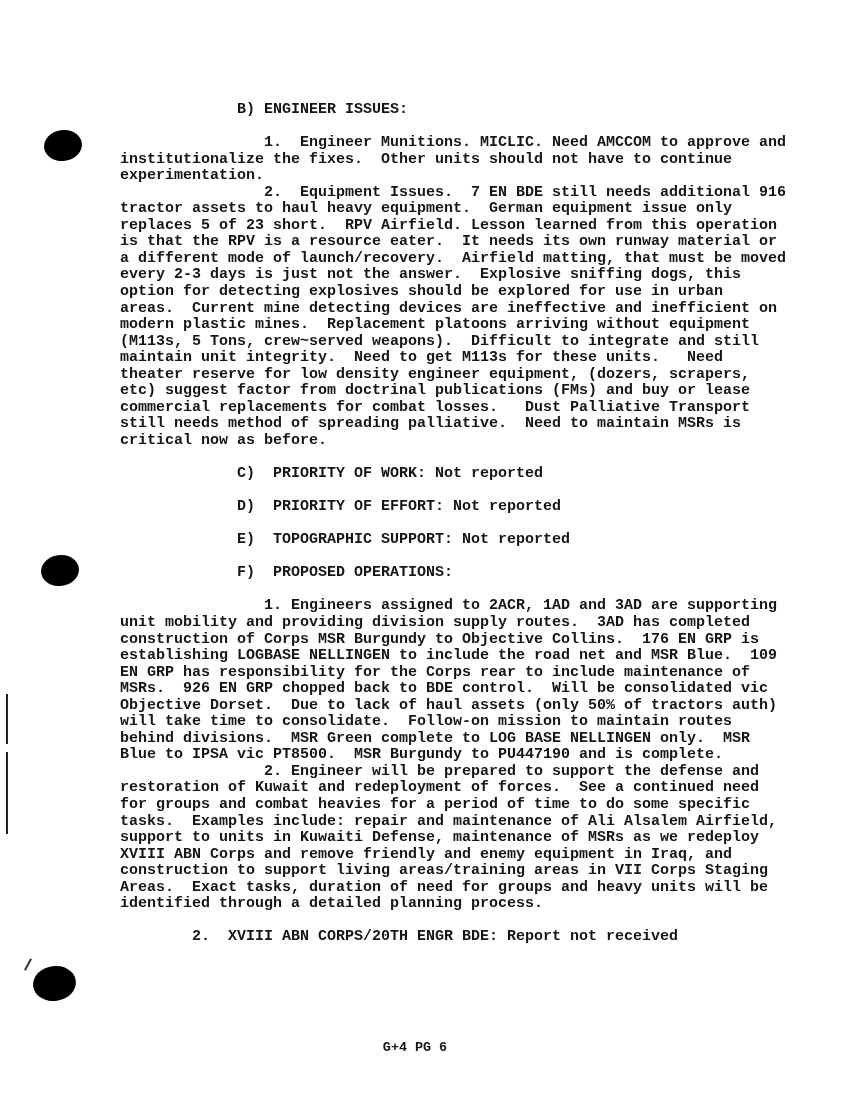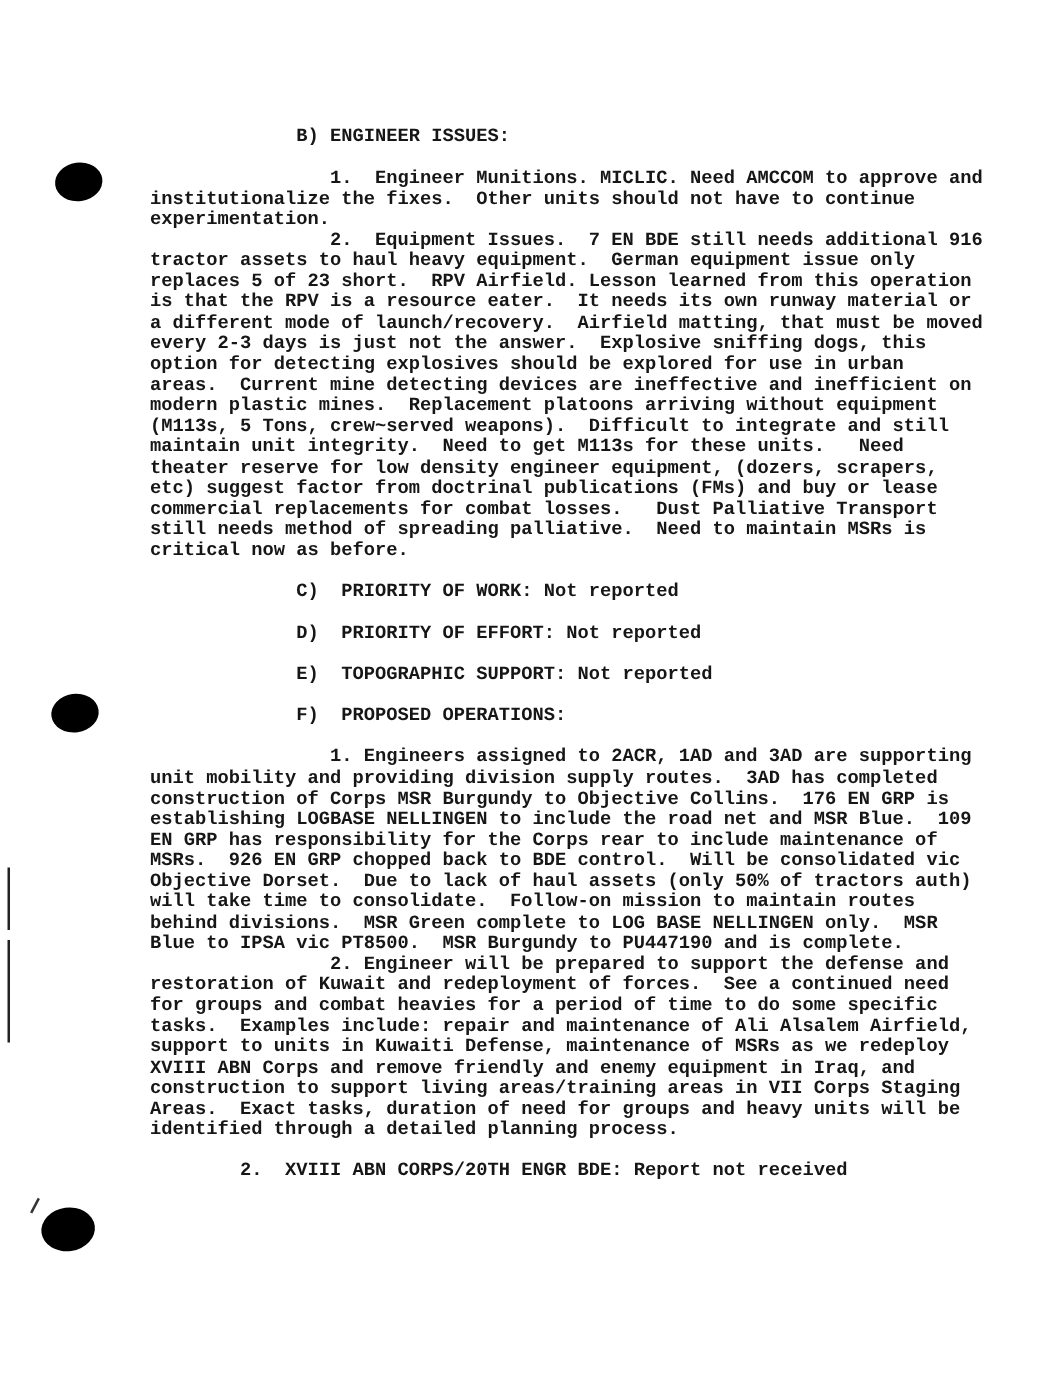--- a/index.html
+++ b/index.html
@@ -119,13 +119,14 @@
 for groups and combat heavies for a period of time to do some specific
 tasks.  Examples include: repair and maintenance of Ali Alsalem Airfield,
 support to units in Kuwaiti Defense, maintenance of MSRs as we redeploy
 XVIII ABN Corps and remove friendly and enemy equipment in Iraq, and
 construction to support living areas/training areas in VII Corps Staging
 Areas.  Exact tasks, duration of need for groups and heavy units will be
 identified through a detailed planning process.
 
         2.  XVIII ABN CORPS/20TH ENGR BDE: Report not received</pre>
 
+  <div class="footer">G+4 PG 6</div>
 </div>
 
 </body></html>

